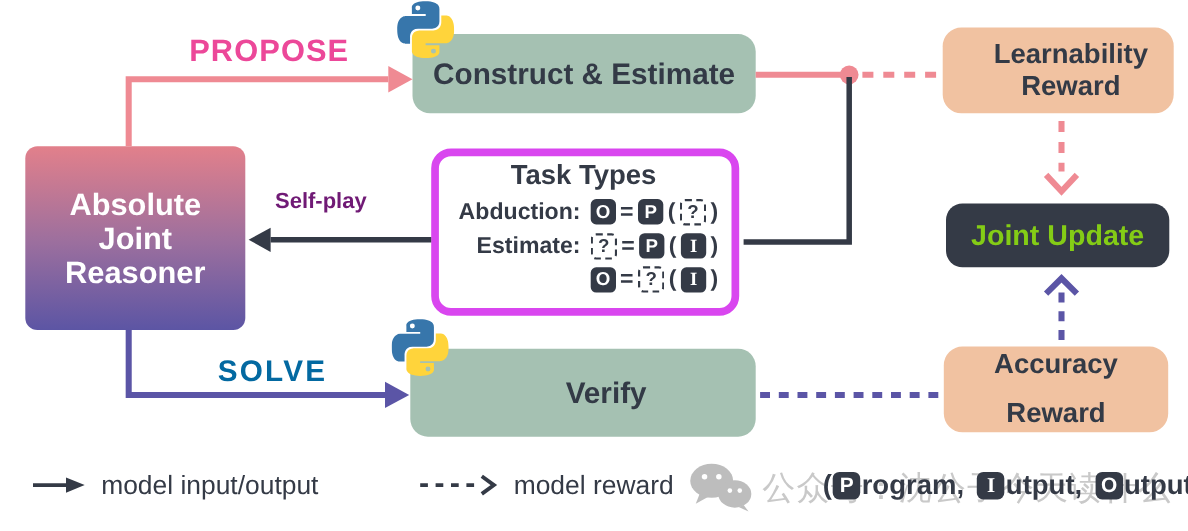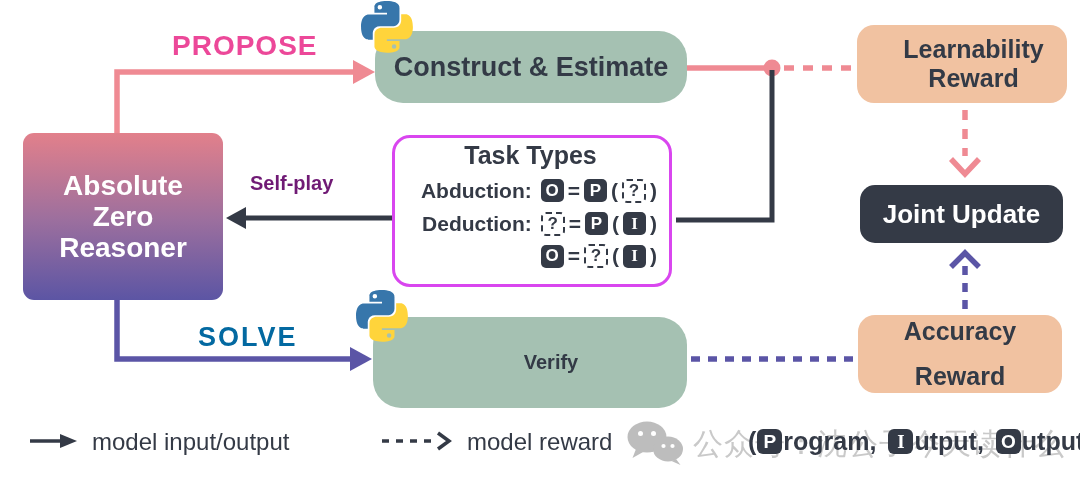--- a/index.html
+++ b/index.html
@@ -18,38 +18,38 @@
   .dash2{stroke-dasharray:9 8;}
   .dash3{stroke-dasharray:7 7;}
   .thin{stroke-width:3.5;}
 
   
   .node{position:absolute;display:flex;flex-direction:column;align-items:center;justify-content:center;
         text-align:center;box-sizing:border-box;z-index:2;}
   .azr{left:23px;top:133px;width:200px;height:167px;border-radius:11px;
        background:linear-gradient(180deg,#E2808B 0%,#9C6F9E 52%,#5C55A4 100%);
        color:#fff;font-size:28px;font-weight:700;line-height:31px;}
-  .greenbox{background:#A5C1B2;border-radius:28px;color:#333A46;font-weight:600;}
+  .greenbox{background:#A5C1B2;border-radius:16px;color:#333A46;font-weight:600;}
   .construct{left:375px;top:31px;width:312px;height:72px;font-size:27px;}
-  .verify{left:373px;top:317px;width:314px;height:91px;font-size:20px;padding-left:42px;}
+  .verify{left:373px;top:317px;width:314px;height:80px;font-size:27px;padding-left:42px;}
   .peachbox{background:#F1C2A1;border-radius:17px;color:#333A46;font-weight:600;font-size:25px;line-height:29px;}
   .learnability{left:857px;top:25px;width:210px;height:78px;padding-left:23px;}
   .accuracy{left:858px;top:315px;width:204px;height:78px;gap:16px;}
   .jointupdate{left:860px;top:185px;width:203px;height:58px;background:#343A46;border-radius:15px;
-       color:#ffffff;font-size:26px;font-weight:600;}
+       color:#84cc16;font-size:26px;font-weight:600;}
 
   
   .edge-label{position:absolute;z-index:2;white-space:nowrap;}
   .propose{left:172px;top:30px;font-size:28px;font-weight:700;color:#ec4899;letter-spacing:1px;}
   .selfplay{left:250px;top:172px;font-size:20px;font-weight:700;color:#701a75;}
   .solve{left:198px;top:322px;font-size:27px;font-weight:700;color:#0369a1;letter-spacing:2px;}
 
   
   .task-box{position:absolute;left:392px;top:135px;width:280px;height:152px;background:#fff;
-            border:3px solid #d946ef;border-radius:18px;box-sizing:border-box;z-index:2;
+            border:7px solid #d946ef;border-radius:18px;box-sizing:border-box;z-index:2;
             display:flex;flex-direction:column;padding:3px 9px 7px 6px;}
   .task-title{text-align:center;font-size:25px;font-weight:700;color:#343A46;}
   .task-rows{flex:1;display:flex;flex-direction:column;justify-content:space-evenly;}
   .task-row{display:flex;align-items:center;justify-content:flex-end;
             font-size:21px;font-weight:700;color:#343A46;}
   .task-label{margin-right:8px;}
   .op{margin:0 3px;}
   .badge{display:inline-flex;align-items:center;justify-content:center;width:23px;height:23px;
          border-radius:5px;background:#343A46;color:#fff;font-size:17px;font-weight:700;margin:0 1px;}
   .badge.dashed{background:#fff;color:#343A46;border:2.5px dashed #343A46;box-sizing:border-box;
@@ -104,21 +104,21 @@
     <path d="M951 267 L965 253 L979 267" class="s-purple"></path>
 
     <path d="M30 441 H60" class="s-dark thin"></path>
     <polygon points="60,434 60,448 77,441" class="f-dark"></polygon>
     <path d="M382 441 H436" class="s-dark thin dash3"></path>
     <path d="M438 433 L449 441 L438 449" class="s-dark thin"></path>
   </svg>
 
   <div class="node azr">
     <div>Absolute</div>
-    <div>Zero</div>
+    <div>Joint</div>
     <div>Reasoner</div>
   </div>
 
   <div class="edge-label propose">PROPOSE</div>
   <div class="edge-label selfplay">Self-play</div>
   <div class="edge-label solve">SOLVE</div>
 
   <div class="node greenbox construct">
     <span>Construct &amp; Estimate</span>
   </div>
@@ -142,21 +142,21 @@
       <div class="task-row">
         <span class="task-label">Abduction:</span>
         <span class="badge">O</span>
         <span class="op">=</span>
         <span class="badge">P</span>
         <span class="op">(</span>
         <span class="badge dashed">?</span>
         <span class="op">)</span>
       </div>
       <div class="task-row">
-        <span class="task-label">Deduction:</span>
+        <span class="task-label">Estimate:</span>
         <span class="badge dashed">?</span>
         <span class="op">=</span>
         <span class="badge">P</span>
         <span class="op">(</span>
         <span class="badge serif">I</span>
         <span class="op">)</span>
       </div>
       <div class="task-row">
         <span class="badge">O</span>
         <span class="op">=</span>

